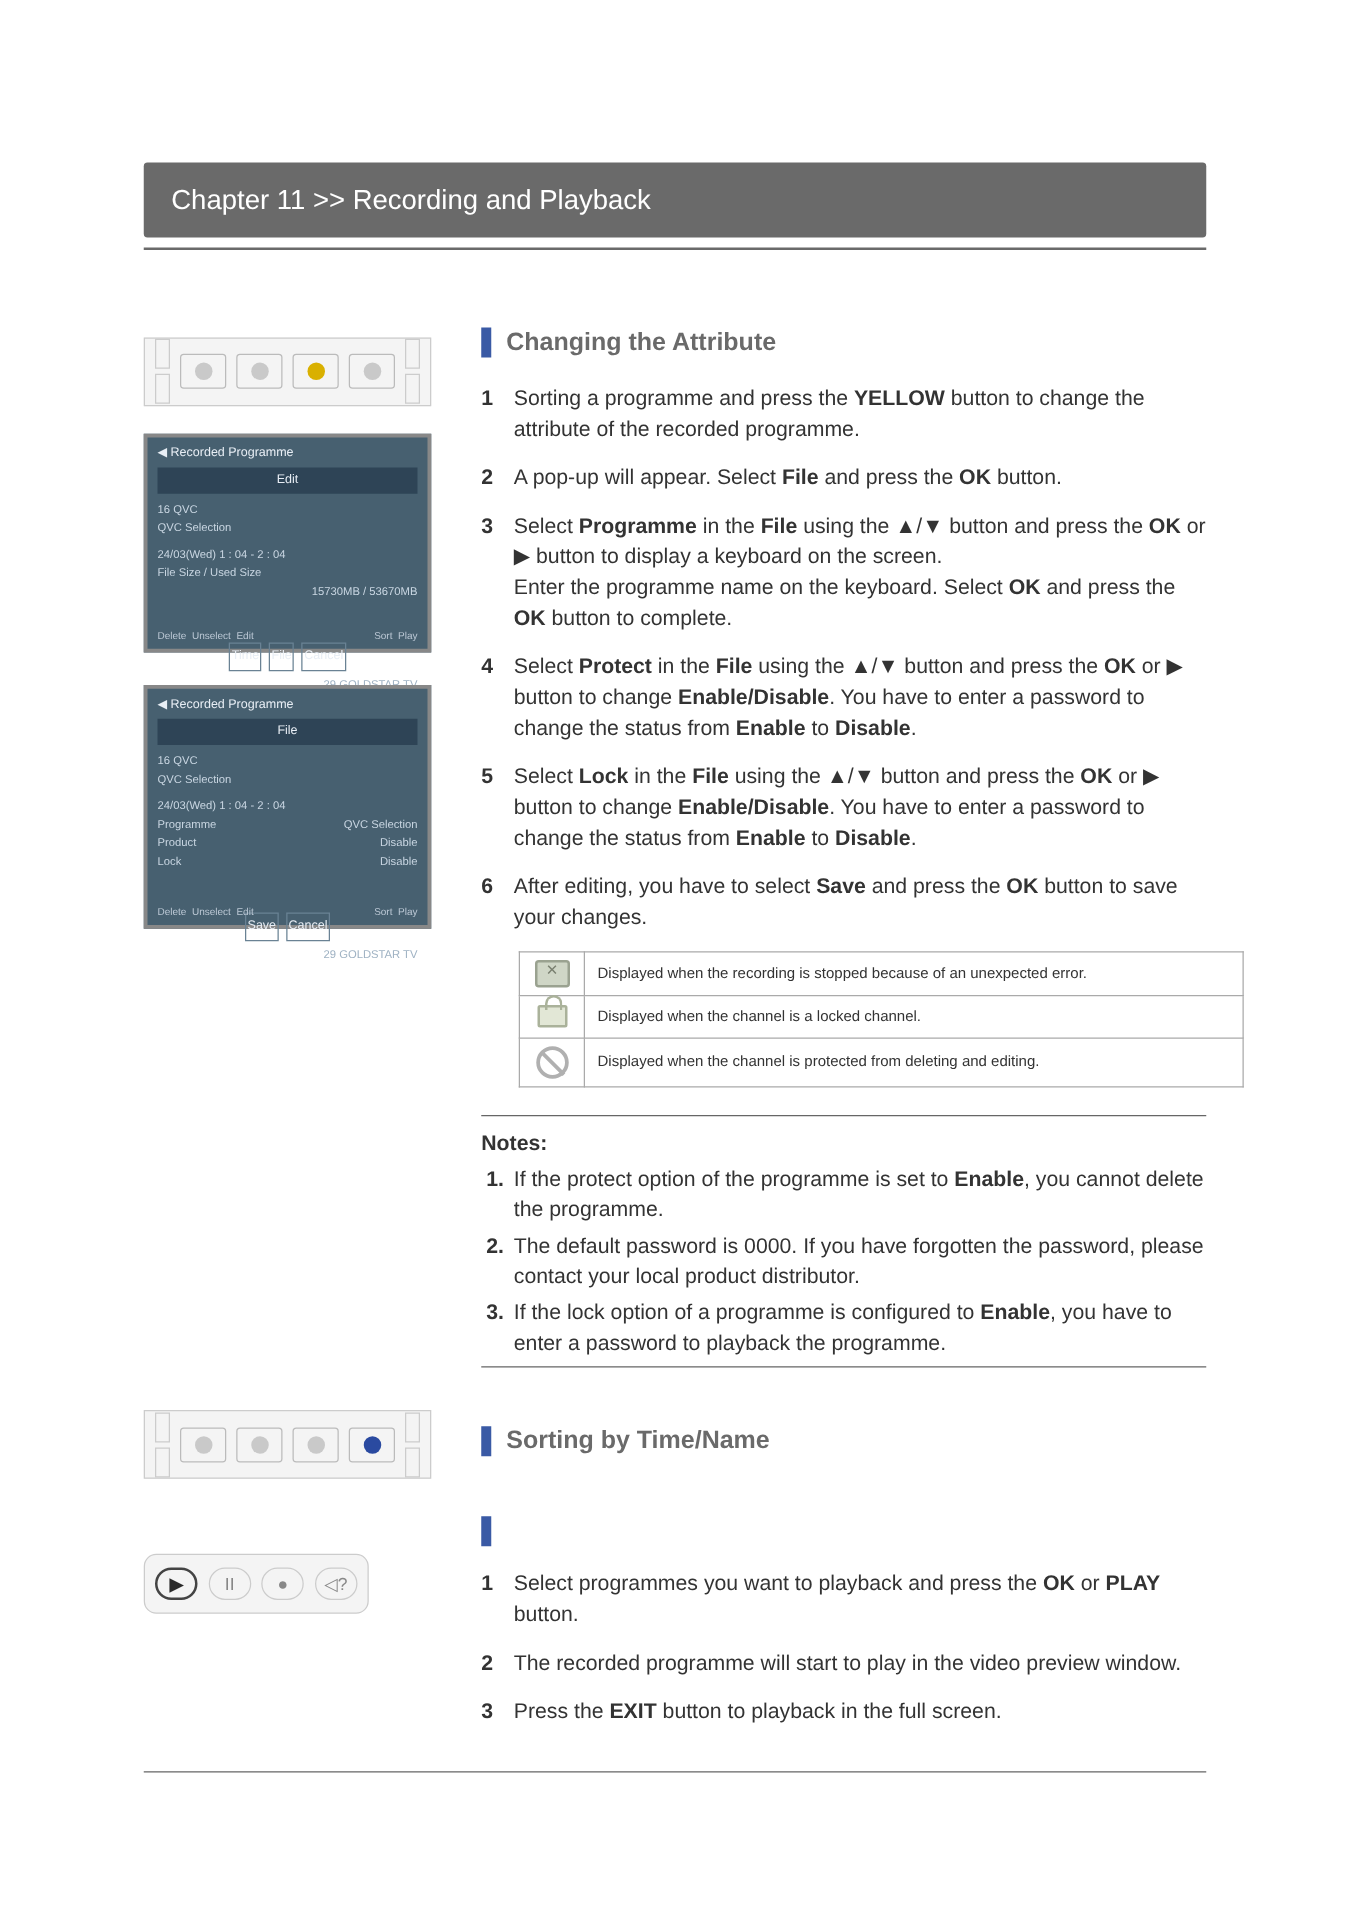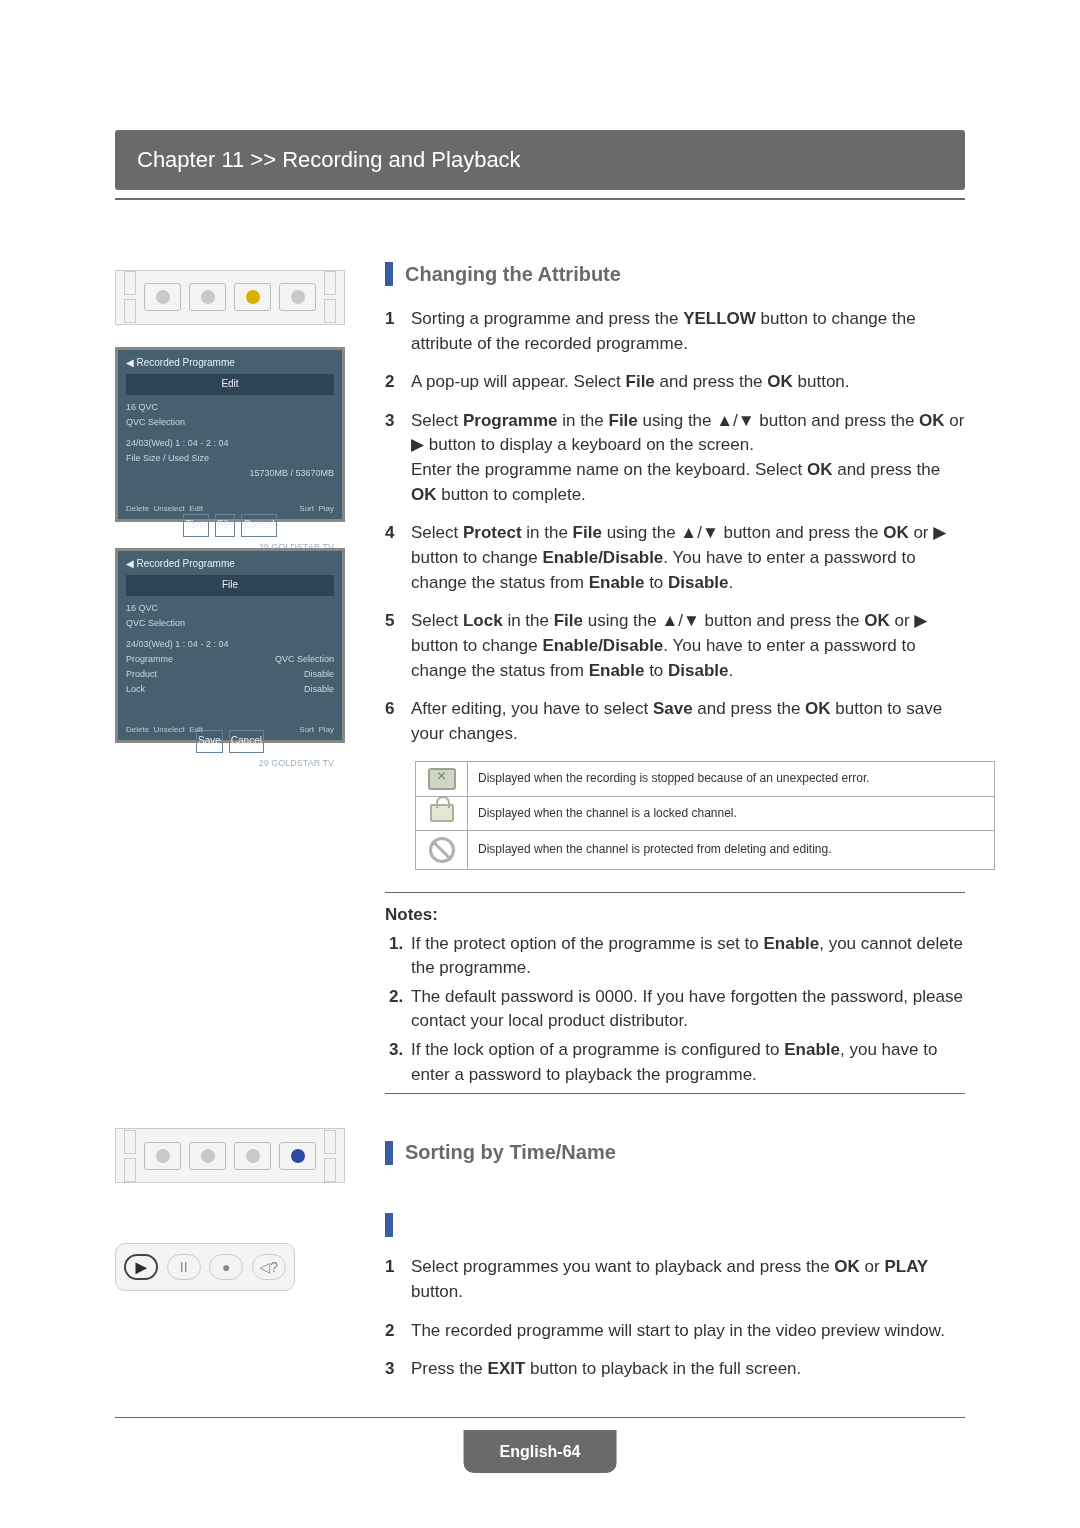--- a/index.html
+++ b/index.html
@@ -484,15 +484,14 @@
           </li>
         <li>
             <span class="num">3</span>
             <span class="txt"><span>Press the </span><b>EXIT</b><span> button to playback in the full screen.</span></span>
           </li>
       </ol>
     </div>
   </div>
 
   <div class="footer-line"></div>
-  <div class="page-badge">English-64</div>
 
 </div>
 
 </body></html>

